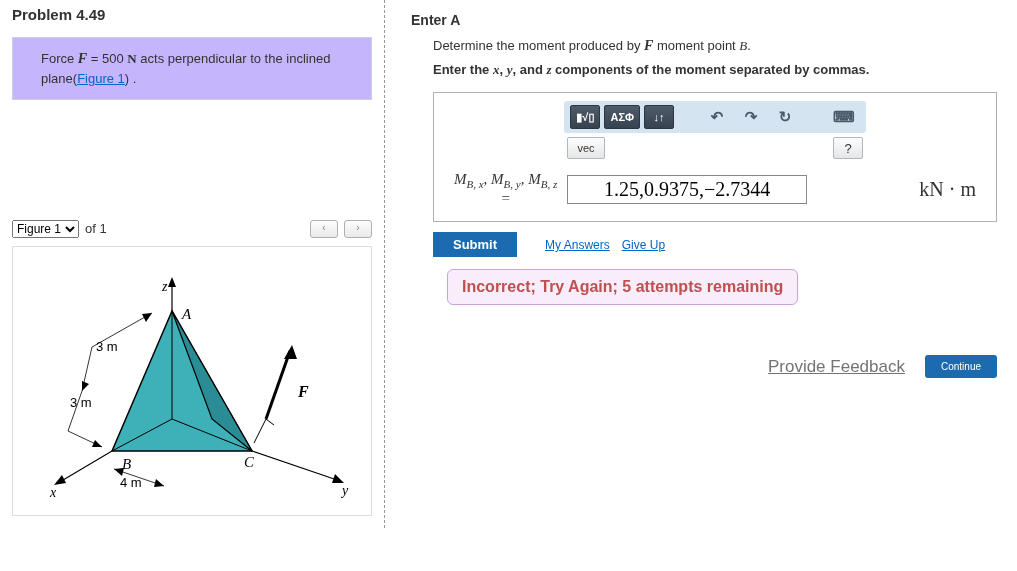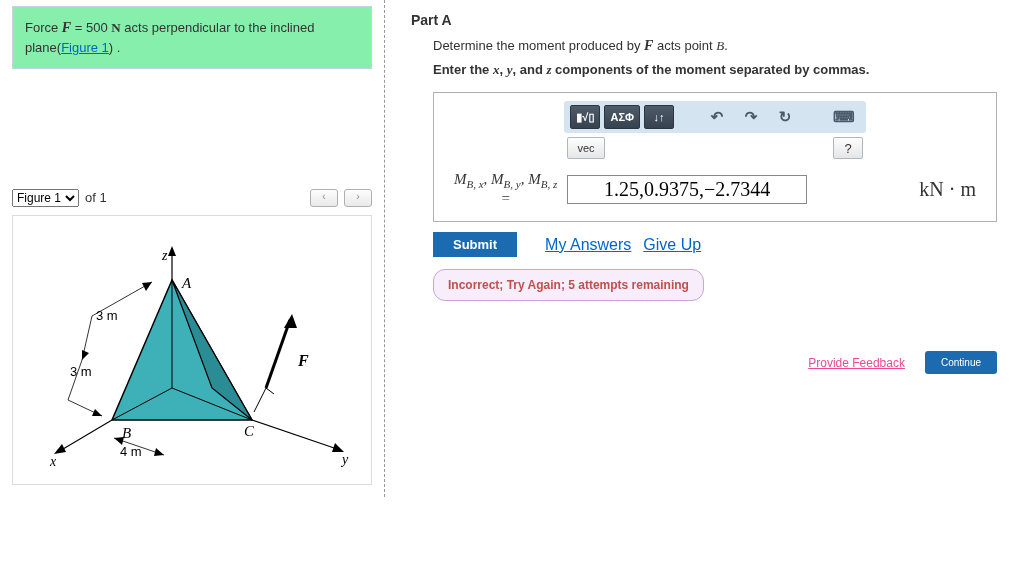--- a/index.html
+++ b/index.html
@@ -21,22 +21,22 @@
     flex: 1;
     padding: 12px 20px 12px 26px;
   }
   .problem-title {
     font-size: 15px;
     font-weight: bold;
     margin: 0 0 14px 0;
   }
   .problem-stmt {
     border: 1px solid #c5d2e0;
-    background: #86efac;
-    padding: 10px 12px;
+    background: #c4b5fd;
+    padding: 10px 28px;
     line-height: 1.5;
     margin-bottom: 120px;
   }
   .problem-stmt a { color: #0066cc; text-decoration: underline; }
   .bold-italic { font-weight: bold; font-style: italic; font-family: 'Times New Roman', serif; font-size: 14px; }
   .figure-nav { display: flex; align-items: center; gap: 6px; margin-bottom: 8px; }
   .figure-nav select { font-size: 12px; }
   .nav-btn {
     width: 28px; height: 18px;
     border: 1px solid #b0b0b0; background: linear-gradient(#fdfdfd,#e9e9e9);
@@ -132,59 +132,60 @@
   .actions-row { margin: 10px 0 12px 22px; display: flex; align-items: center; gap: 28px; }
   .submit-btn {
     background: #1c6bb0;
     color: #fff;
     font-weight: bold;
     border: none;
     padding: 5px 20px;
     font-size: 13px;
     cursor: pointer;
   }
-  .actions-row a { color: #0066cc; text-decoration: underline; font-size: 16px; text-align: center; }
+  .actions-row a { color: #0066cc; text-decoration: underline; font-size: 12px; text-align: center; }
   .link-sep { margin: 0 6px; }
 
   .feedback-box {
-    margin: 0 0 0 22px;
+    margin: 0 0 0 36px;
     border: 1px solid #c9a3d9;
     background: #f7edfb;
     color: #c0504d;
     font-weight: bold;
     padding: 8px 14px;
-    border-radius: 12px;
+    border-radius: 6px;
     display: inline-block;
-    font-size: 12px;
+    font-size: 16px;
   }
 
   .footer-row {
     margin-top: 50px;
     display: flex;
     justify-content: flex-end;
     align-items: center;
     gap: 20px;
   }
-  .footer-row a { color: #ec4899; font-size: 12px; }
+  .footer-row a { color: #737373; font-size: 17px; }
   .continue-btn {
     background: #1c6bb0;
     color: #fff;
     border: none;
     font-size: 10px;
     padding: 6px 16px;
     border-radius: 3px;
     cursor: pointer;
   }
 </style>
 </head>
 <body>
 
 <div class="container">
 
   <div class="left-panel">
+    <div class="problem-title">Problem 4.49</div>
 
     <div class="problem-stmt">
       <span>Force </span><span class="bold-italic">F</span><span> = 500 </span><span style="font-weight:bold;font-family:'Times New Roman',serif">N</span><span> acts perpendicular to the inclined plane(</span><a href="#">Figure 1</a><span>) .</span>
     </div>
 
     <div class="figure-nav">
       <select>
         <option>Figure 1</option>
       </select>
       <span>of 1</span>
@@ -237,24 +238,24 @@
 
         <line x1="92" y1="218" x2="142" y2="235" stroke="#000" stroke-width="0.8"></line>
         <polygon points="92,218 102,217 100,225" fill="#000"></polygon>
         <polygon points="142,235 132,236 134,228" fill="#000"></polygon>
         <text x="98" y="236" font-family="sans-serif" font-size="13">4 m</text>
       </svg>
     </div>
   </div>
 
   <div class="right-panel">
-    <div class="part-label">Part A</div>
+    <div class="part-label">Enter A</div>
 
     <div class="instr">
-      <span>Determine the moment produced by </span><span class="bold-italic">F</span><span> acts point </span><span class="math-i">B</span><span>.</span>
+      <span>Determine the moment produced by </span><span class="bold-italic">F</span><span> moment point </span><span class="math-i">B</span><span>.</span>
     </div>
     <div class="instr2">
       <span>Enter the </span><span class="math-i">x</span><span>, </span><span class="math-i">y</span><span>, and </span><span class="math-i">z</span><span> components of the moment separated by commas.</span>
     </div>
 
     <div class="answer-outer">
       <div class="toolbar-wrap">
         <div class="toolbar">
           <div class="tool-btn">▮√▯</div>
           <div class="tool-btn">ΑΣΦ</div>

